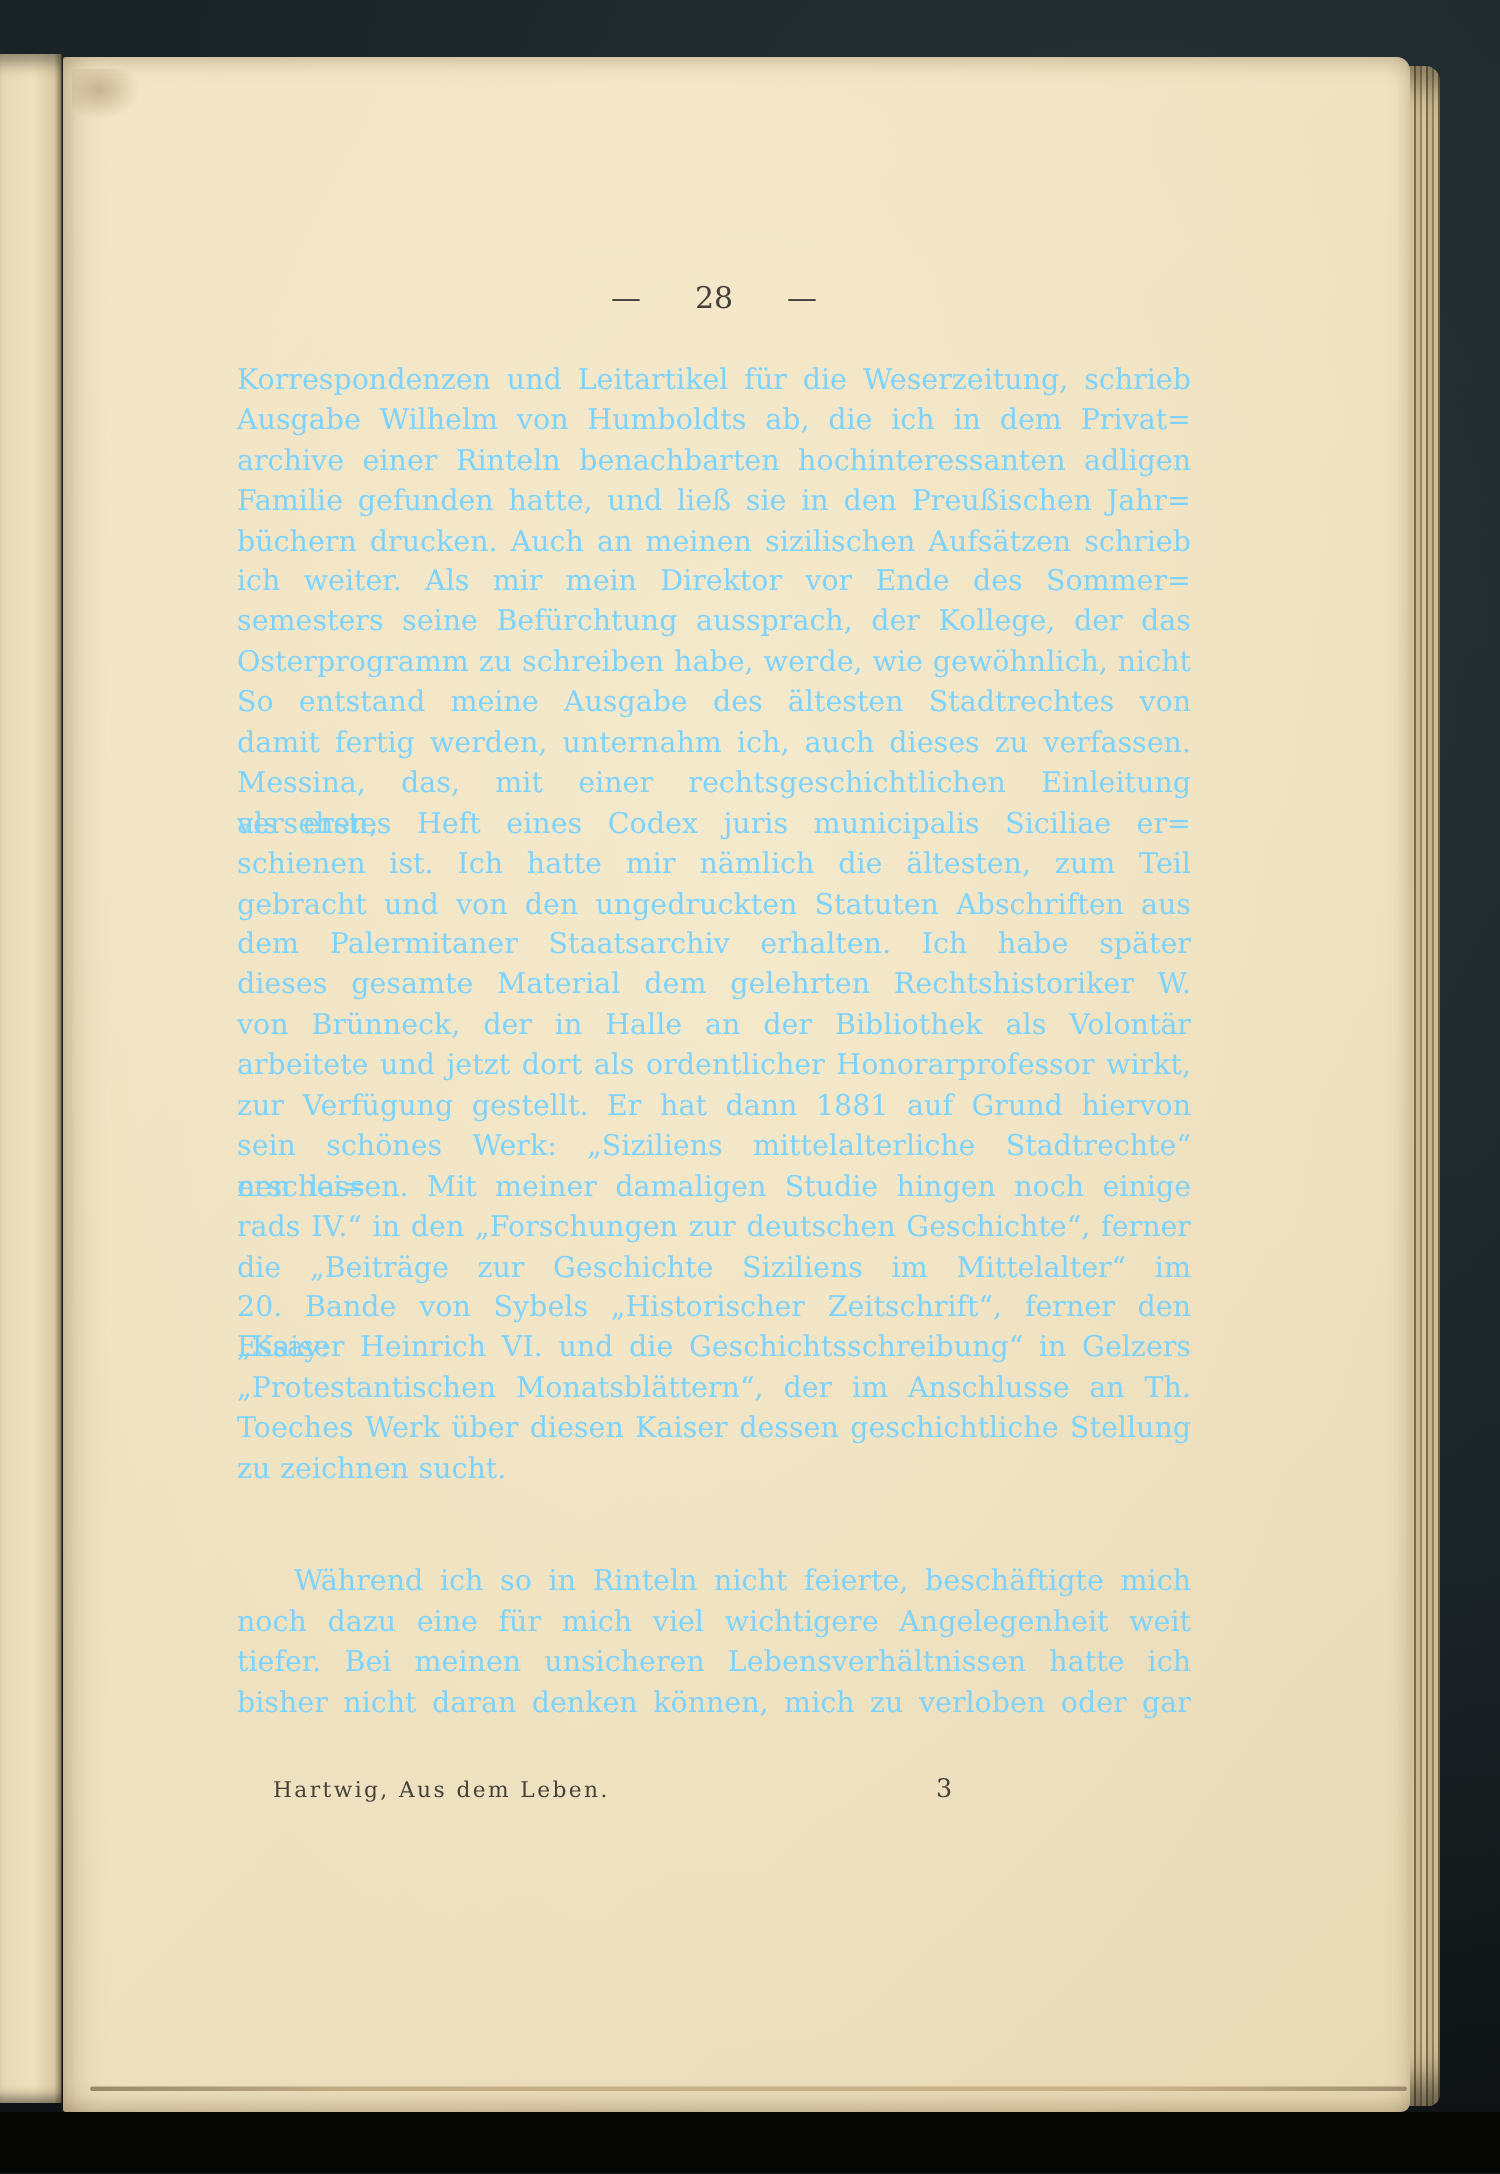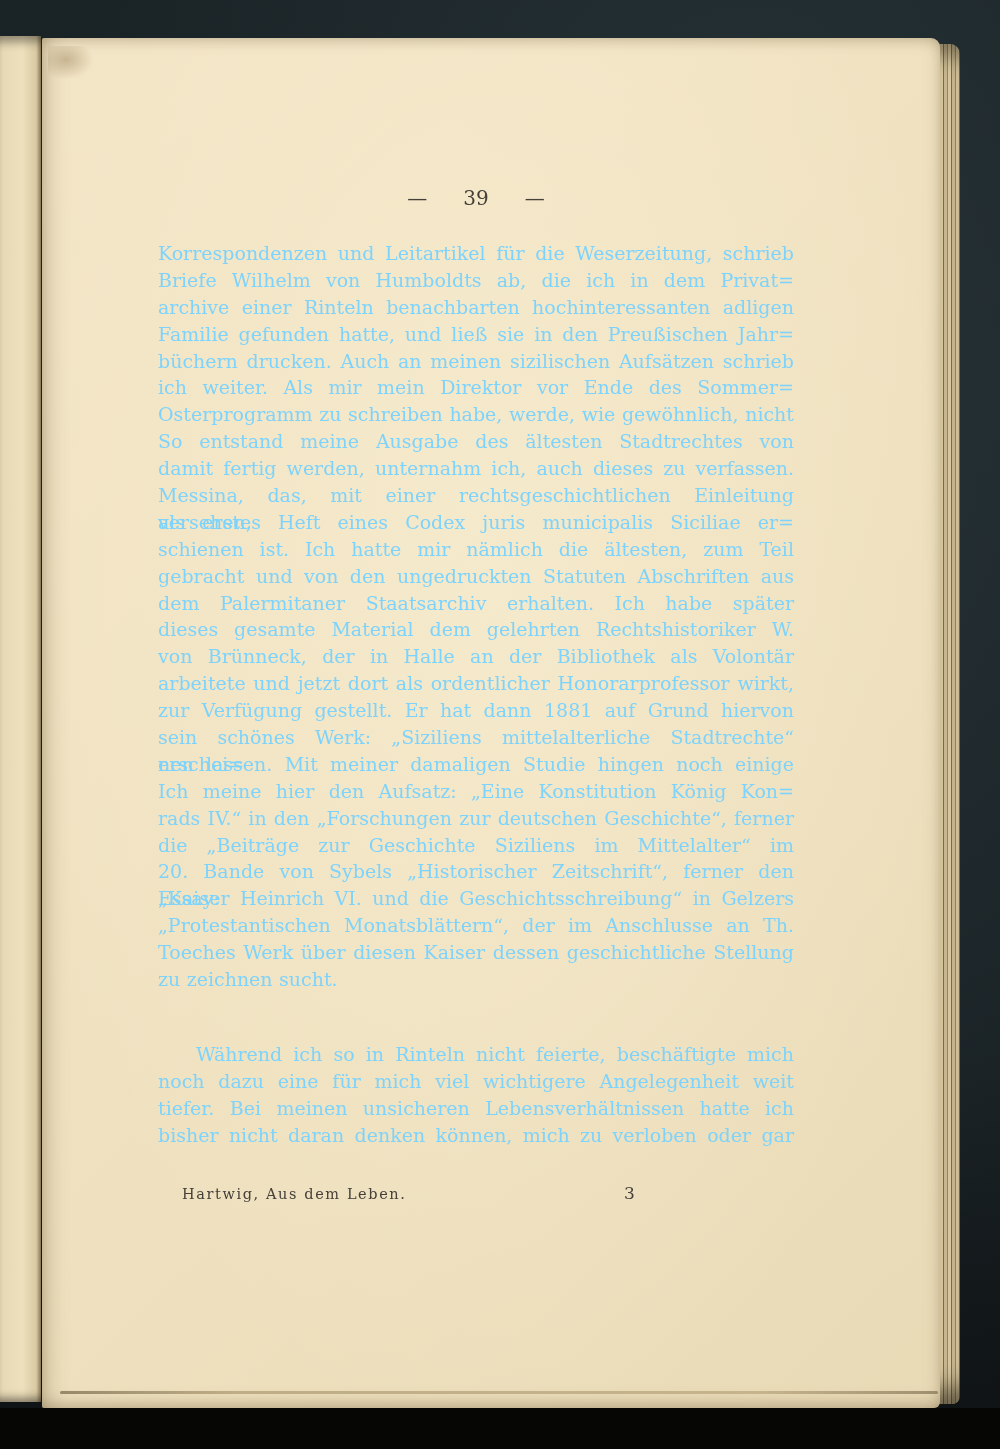--- a/index.html
+++ b/index.html
@@ -92,46 +92,46 @@
 <div class="left-page-edge"></div>
 <div class="fore-edge"></div>
 <div class="page">
   <div class="corner-smudge" style="position:absolute;left:6px;top:8px;"></div>
 </div>
 <div class="under-page-line"></div>
 <div class="bottom-void"></div>
 
 <div class="folio">
   <span>—</span>
-  <span>39</span>
+  <span>28</span>
   <span>—</span>
 </div>
 
 <div class="text-block">
     <div class="tline">Korrespondenzen und Leitartikel für die Weserzeitung, schrieb</div>
-    <div class="tline">Briefe Wilhelm von Humboldts ab, die ich in dem Privat=</div>
+    <div class="tline">Ausgabe Wilhelm von Humboldts ab, die ich in dem Privat=</div>
     <div class="tline">archive einer Rinteln benachbarten hochinteressanten adligen</div>
     <div class="tline">Familie gefunden hatte, und ließ sie in den Preußischen Jahr=</div>
     <div class="tline">büchern drucken.  Auch an meinen sizilischen Aufsätzen schrieb</div>
     <div class="tline">ich weiter.  Als mir mein Direktor vor Ende des Sommer=</div>
+    <div class="tline">semesters seine Befürchtung aussprach, der Kollege, der das</div>
     <div class="tline">Osterprogramm zu schreiben habe, werde, wie gewöhnlich, nicht</div>
     <div class="tline">So entstand meine Ausgabe des ältesten Stadtrechtes von</div>
     <div class="tline">damit fertig werden, unternahm ich, auch dieses zu verfassen.</div>
     <div class="tline">Messina, das, mit einer rechtsgeschichtlichen Einleitung versehen,</div>
     <div class="tline">als erstes Heft eines Codex juris municipalis Siciliae er=</div>
     <div class="tline">schienen ist.  Ich hatte mir nämlich die ältesten, zum Teil</div>
     <div class="tline">gebracht und von den ungedruckten Statuten Abschriften aus</div>
     <div class="tline">dem Palermitaner Staatsarchiv erhalten.  Ich habe später</div>
     <div class="tline">dieses gesamte Material dem gelehrten Rechtshistoriker W.</div>
     <div class="tline">von Brünneck, der in Halle an der Bibliothek als Volontär</div>
     <div class="tline">arbeitete und jetzt dort als ordentlicher Honorarprofessor wirkt,</div>
     <div class="tline">zur Verfügung gestellt.  Er hat dann 1881 auf Grund hiervon</div>
     <div class="tline">sein schönes Werk: „Siziliens mittelalterliche Stadtrechte“ erschei=</div>
     <div class="tline">nen lassen.  Mit meiner damaligen Studie hingen noch einige</div>
-    <div class="tline">Ich meine hier den Aufsatz: „Eine Konstitution König Kon=</div>
     <div class="tline">rads IV.“ in den „Forschungen zur deutschen Geschichte“, ferner</div>
     <div class="tline">die „Beiträge zur Geschichte Siziliens im Mittelalter“ im</div>
     <div class="tline">20. Bande von Sybels „Historischer Zeitschrift“, ferner den Essay:</div>
     <div class="tline">„Kaiser Heinrich VI. und die Geschichtsschreibung“ in Gelzers</div>
     <div class="tline">„Protestantischen Monatsblättern“, der im Anschlusse an Th.</div>
     <div class="tline">Toeches Werk über diesen Kaiser dessen geschichtliche Stellung</div>
     <div class="tline pend">zu zeichnen sucht.</div>
     <div class="tline indent">Während ich so in Rinteln nicht feierte, beschäftigte mich</div>
     <div class="tline">noch dazu eine für mich viel wichtigere Angelegenheit weit</div>
     <div class="tline">tiefer.  Bei meinen unsicheren Lebensverhältnissen hatte ich</div>

